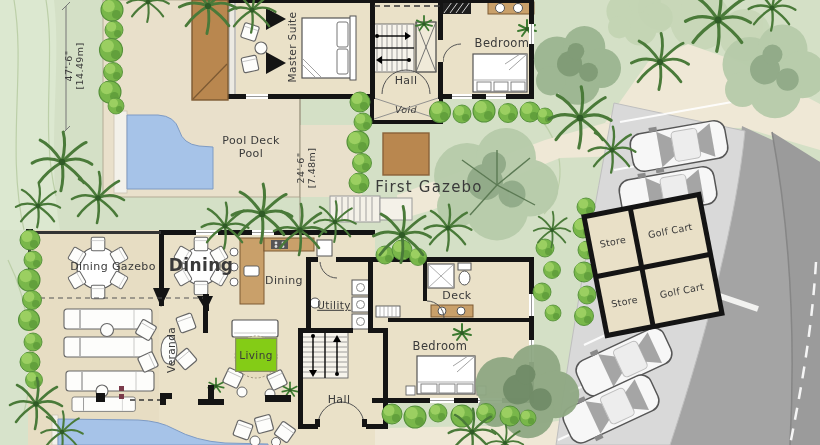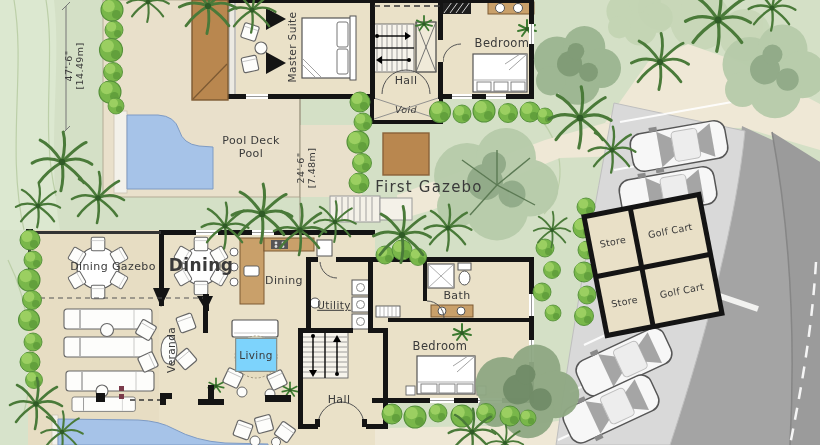--- a/index.html
+++ b/index.html
@@ -2,21 +2,21 @@
 <html><head>
 <meta charset="utf-8">
 <style>
   html,body{margin:0;padding:0;background:#9aa89a;}
   #stage{position:relative;width:820px;height:445px;overflow:hidden;
          background:#d4e0c6;font-family:"DejaVu Sans",sans-serif;}
   #stage svg{position:absolute;left:0;top:0;}
   .lbl{position:absolute;transform:translate(-50%,-50%);color:#3a3a3a;
        white-space:nowrap;text-align:center;line-height:1.18;letter-spacing:.4px;}
   .lbl.rot{transform:translate(-50%,-50%) rotate(-90deg);}
-  .lbl.boxed{background:#7dd3fc;border:1px solid #8a8272;padding:10px 3px;}
+  .lbl.boxed{background:#84cc16;border:1px solid #8a8272;padding:10px 3px;}
   .garage{position:absolute;left:592px;top:202px;width:122px;height:126px;
           background:#141414;transform:rotate(-11deg);display:grid;
           grid-template-columns:42px 1fr;grid-template-rows:1fr 1fr;
           gap:5px;padding:5px;box-sizing:border-box;}
   .gcell{background:#e9e0c7;display:flex;align-items:center;justify-content:center;
          font-size:9.5px;color:#3a3a3a;letter-spacing:.3px;}
 </style>
 </head>
 <body>
 
@@ -562,18 +562,18 @@
 </div>
 <div class="lbl rot" style="left:306px;top:168px;font-size:9.5px;">
   <span style="display:block">24'-6"</span>
   <span style="display:block">[7.48m]</span>
 </div>
 <div class="lbl" style="left:429px;top:188px;font-size:15px;letter-spacing:1.2px;">First Gazebo</div>
 <div class="lbl" style="left:113px;top:267px;font-size:11px;">Dining Gazebo</div>
 <div class="lbl" style="left:201px;top:265px;font-size:17px;font-weight:bold;">Dining</div>
 <div class="lbl" style="left:284px;top:281px;font-size:11px;">Dining</div>
 <div class="lbl" style="left:334px;top:305px;font-size:10.5px;text-decoration:underline;">Utility</div>
-<div class="lbl" style="left:457px;top:296px;font-size:11px;">Bath</div>
+<div class="lbl" style="left:457px;top:296px;font-size:11px;">Deck</div>
 <div class="lbl" style="left:440px;top:347px;font-size:11.5px;">Bedroom</div>
 <div class="lbl rot" style="left:171px;top:350px;font-size:10.5px;">Veranda</div>
 <div class="lbl boxed" style="left:256px;top:355px;font-size:10.5px;">Living</div>
 <div class="lbl" style="left:339px;top:400px;font-size:11px;">Hall</div>
 </div>
 
 </body></html>

